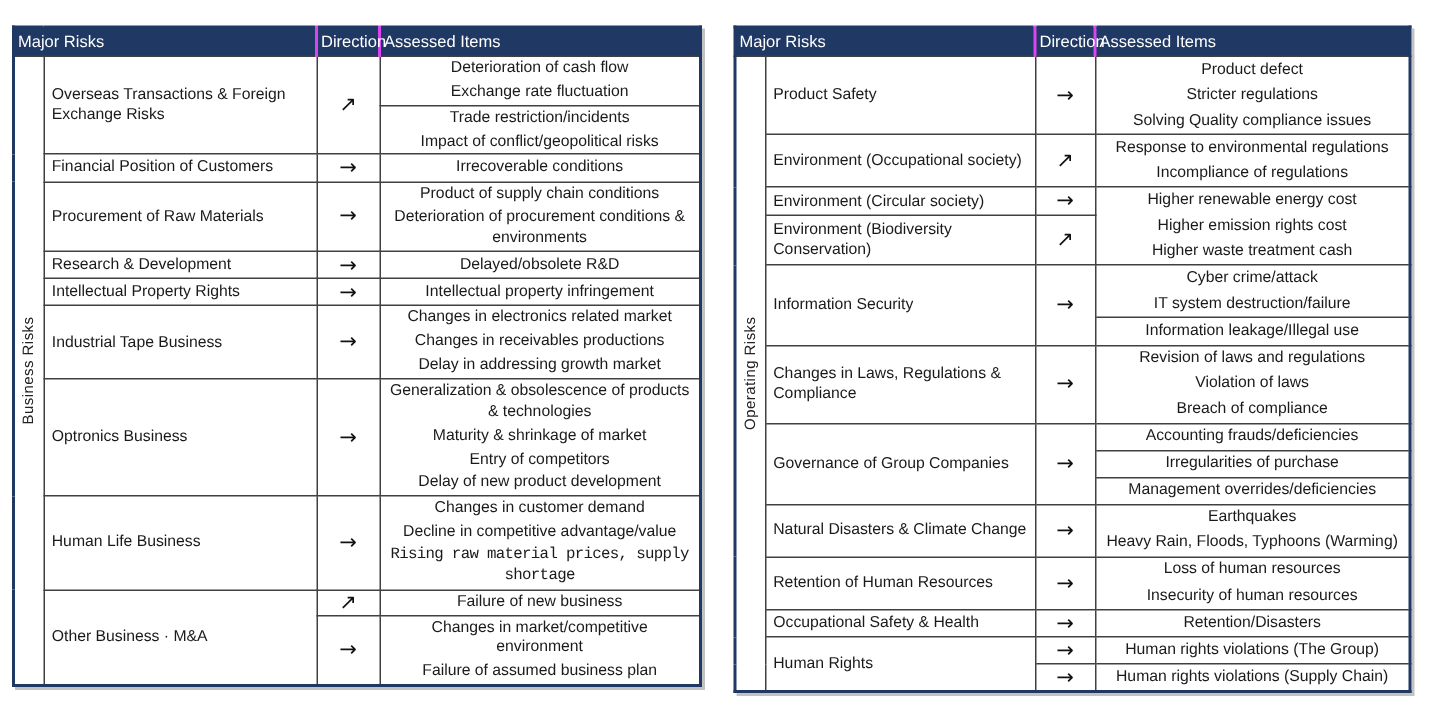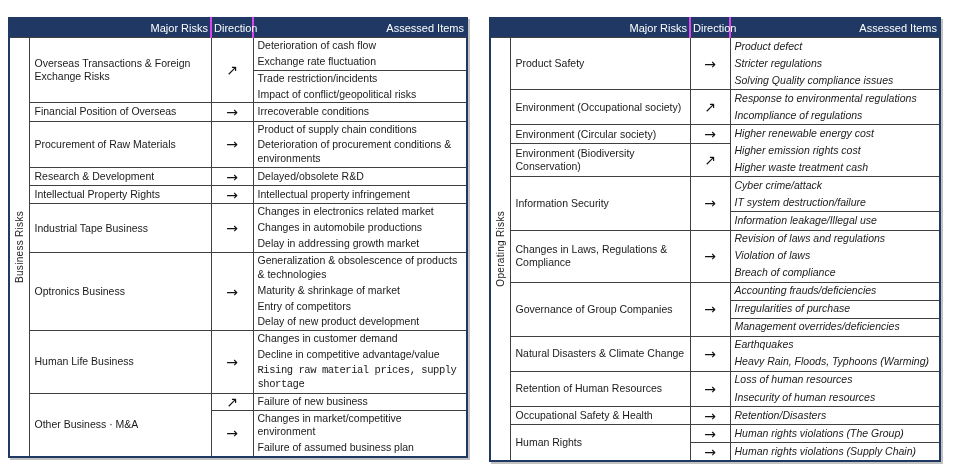--- a/index.html
+++ b/index.html
@@ -26,21 +26,21 @@
     font-size: 10.5px;
   }
   .tbl-left  { width: 460px; }
   .tbl-right { width: 452px; }
 
   th {
     background: #1f3864;
     color: #ffffff;
     font-weight: normal;
     font-size: 11px;
-    text-align: right;
+    text-align: left;
     padding: 3px 2px;
   }
   th + th { border-left: 2px solid #d946ef; }
 
   td { border: 1px solid #404040; vertical-align: middle; }
 
   .cat-cell { padding: 0; }
   .cat-label {
     display: block;
     margin: 0 auto;
@@ -53,23 +53,23 @@
   }
   .risk-cell { padding: 2px 4px 2px 5px; line-height: 1.25; }
   .dir-cell {
     text-align: center;
     padding: 0 2px;
     font-family: "DejaVu Sans", sans-serif;
     font-size: 14px;
     line-height: 1;
     color: #111111;
   }
-  .items-cell { padding: 0; }
+  .items-cell { padding: 0; text-align: center; }
   .it { padding: 1px 4px; line-height: 1.32; }
-  .tbl-right .it { padding: 1.6px 4px; font-style: italic; }
+  .tbl-right .it { padding: 1.6px 4px; }
   .sq { letter-spacing: -0.45px; font-family: Liberation Mono, monospace; }
 </style>
 </head>
 <body>
 
 <div class="page">
 
   <table class="risk-table tbl-left">
     <colgroup>
         <col style="width:20px">
@@ -96,21 +96,21 @@
           <div class="it">Exchange rate fluctuation</div>
         </td>
       </tr>
       <tr>
         <td class="items-cell">
           <div class="it">Trade restriction/incidents</div>
           <div class="it">Impact of conflict/geopolitical risks</div>
         </td>
       </tr>
       <tr>
-        <td class="risk-cell">Financial Position of Overseas</td>
+        <td class="risk-cell">Financial Position of Customers</td>
         <td class="dir-cell">→</td>
         <td class="items-cell">
           <div class="it">Irrecoverable conditions</div>
         </td>
       </tr>
       <tr>
         <td class="risk-cell">Procurement of Raw Materials</td>
         <td class="dir-cell">→</td>
         <td class="items-cell">
           <div class="it">Product of supply chain conditions</div>
@@ -129,21 +129,21 @@
         <td class="dir-cell">→</td>
         <td class="items-cell">
           <div class="it">Intellectual property infringement</div>
         </td>
       </tr>
       <tr>
         <td class="risk-cell">Industrial Tape Business</td>
         <td class="dir-cell">→</td>
         <td class="items-cell">
           <div class="it">Changes in electronics related market</div>
-          <div class="it">Changes in automobile productions</div>
+          <div class="it">Changes in receivables productions</div>
           <div class="it">Delay in addressing growth market</div>
         </td>
       </tr>
       <tr>
         <td class="risk-cell">Optronics Business</td>
         <td class="dir-cell">→</td>
         <td class="items-cell">
           <div class="it">Generalization &amp; obsolescence of products &amp; technologies</div>
           <div class="it">Maturity &amp; shrinkage of market</div>
           <div class="it">Entry of competitors</div>

